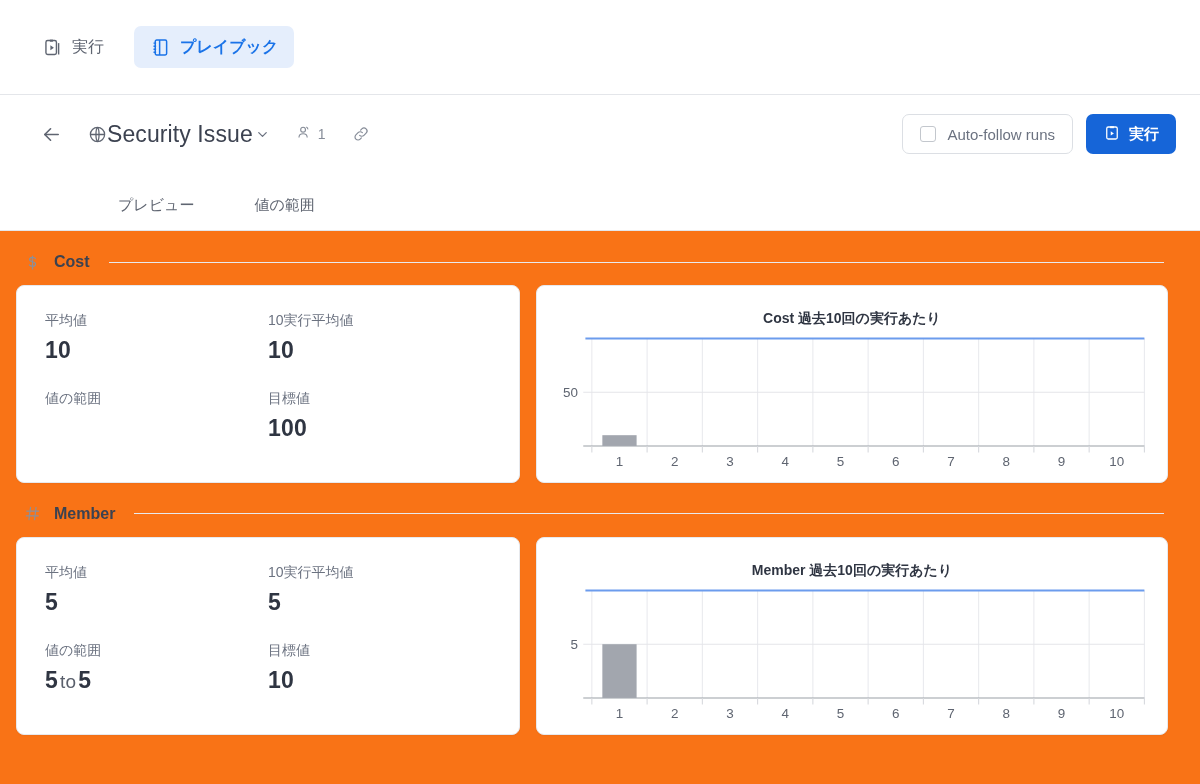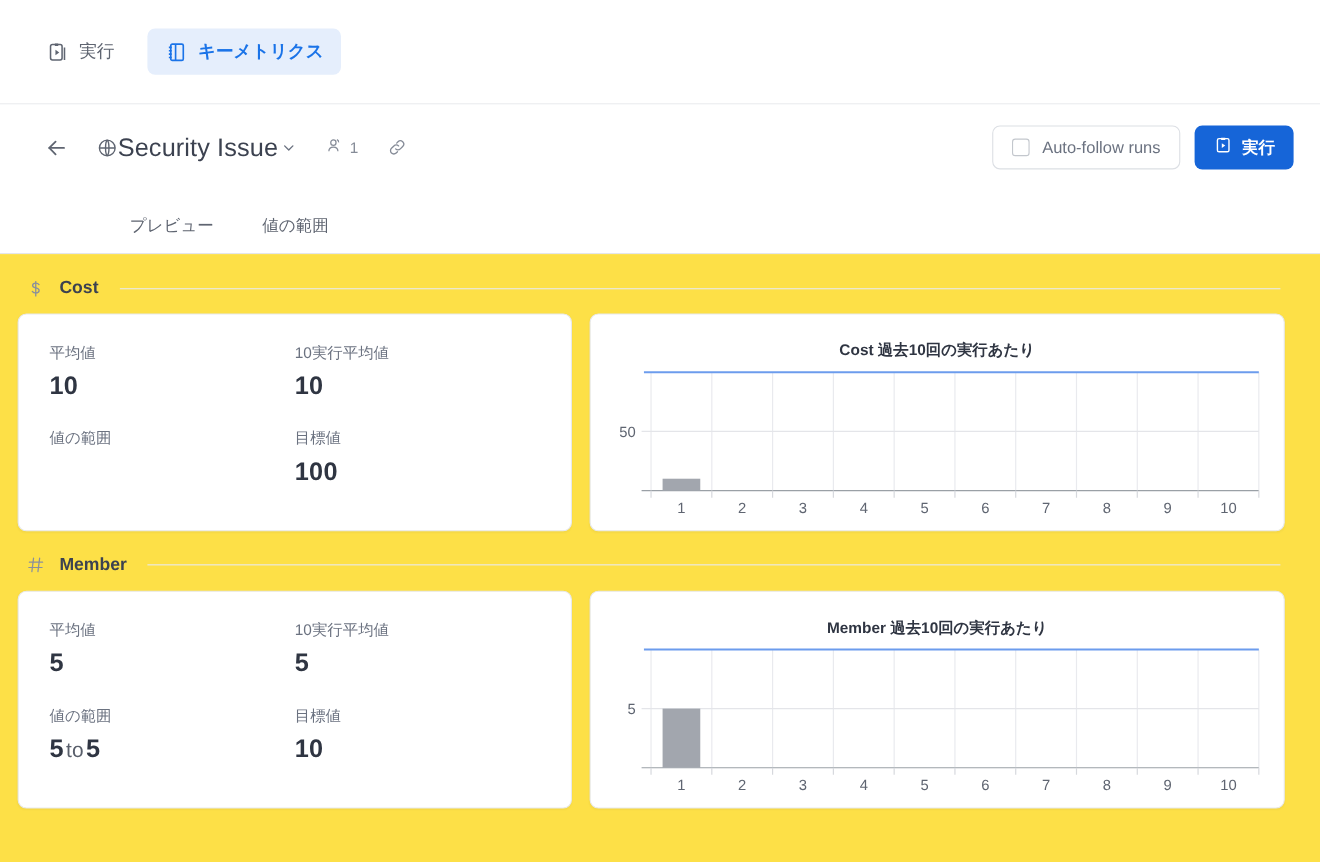--- a/index.html
+++ b/index.html
@@ -83,34 +83,34 @@
     cursor: pointer; border: none; white-space: nowrap;
     font-family: inherit;
   }
 
   
   .tabs {
     display: flex; align-items: flex-end;
     padding-left: 96px; height: 58px;
     border-bottom: 1px solid #e4e6ea;
     background: #fff;
-    gap: 0;
+    gap: 16px;
   }
   .tab {
     font-size: 15px; color: #5f6571;
     padding: 0 22px 13px 22px;
     cursor: pointer; white-space: nowrap;
     border-bottom: 3px solid transparent;
     margin-bottom: -1px;
   }
   .tab.active { color: #1a73e8; font-weight: 700; border-bottom-color: #1a73e8; }
 
   
   .main {
-    background: #fde047;
+    background: #f97316;
     height: calc(784px - 95px - 78px - 58px);
     padding: 0 32px 0 16px;
     overflow: hidden;
   }
   .section-head {
     display: flex; align-items: center; gap: 13px;
     padding: 22px 4px 14px 8px;
   }
   .sec-ico { color: #8a909c; display: flex; flex: none; }
   .sec-title { font-size: 16px; font-weight: 700; color: #3c4250; white-space: nowrap; }
@@ -154,21 +154,21 @@
     <span>実行</span>
   </div>
   <div class="tb-item active">
     <span class="ico">
       <svg width="21" height="21" viewBox="0 0 24 24" fill="none" stroke="currentColor" stroke-width="1.7">
         <rect x="6" y="3.5" width="13" height="17" rx="1.6"></rect>
         <path d="M4 7h3M4 10.5h3M4 14h3M4 17.5h3"></path>
         <path d="M11 3.5v17"></path>
       </svg>
     </span>
-    <span>キーメトリクス</span>
+    <span>プレイブック</span>
   </div>
 </div>
 
 <div class="pagehead">
   <div class="back-btn">
     <svg width="23" height="23" viewBox="0 0 24 24" fill="none" stroke="currentColor" stroke-width="1.7" stroke-linecap="round" stroke-linejoin="round">
       <path d="M19 12H5"></path>
         <path d="M11 6l-6 6 6 6"></path>
     </svg>
   </div>

